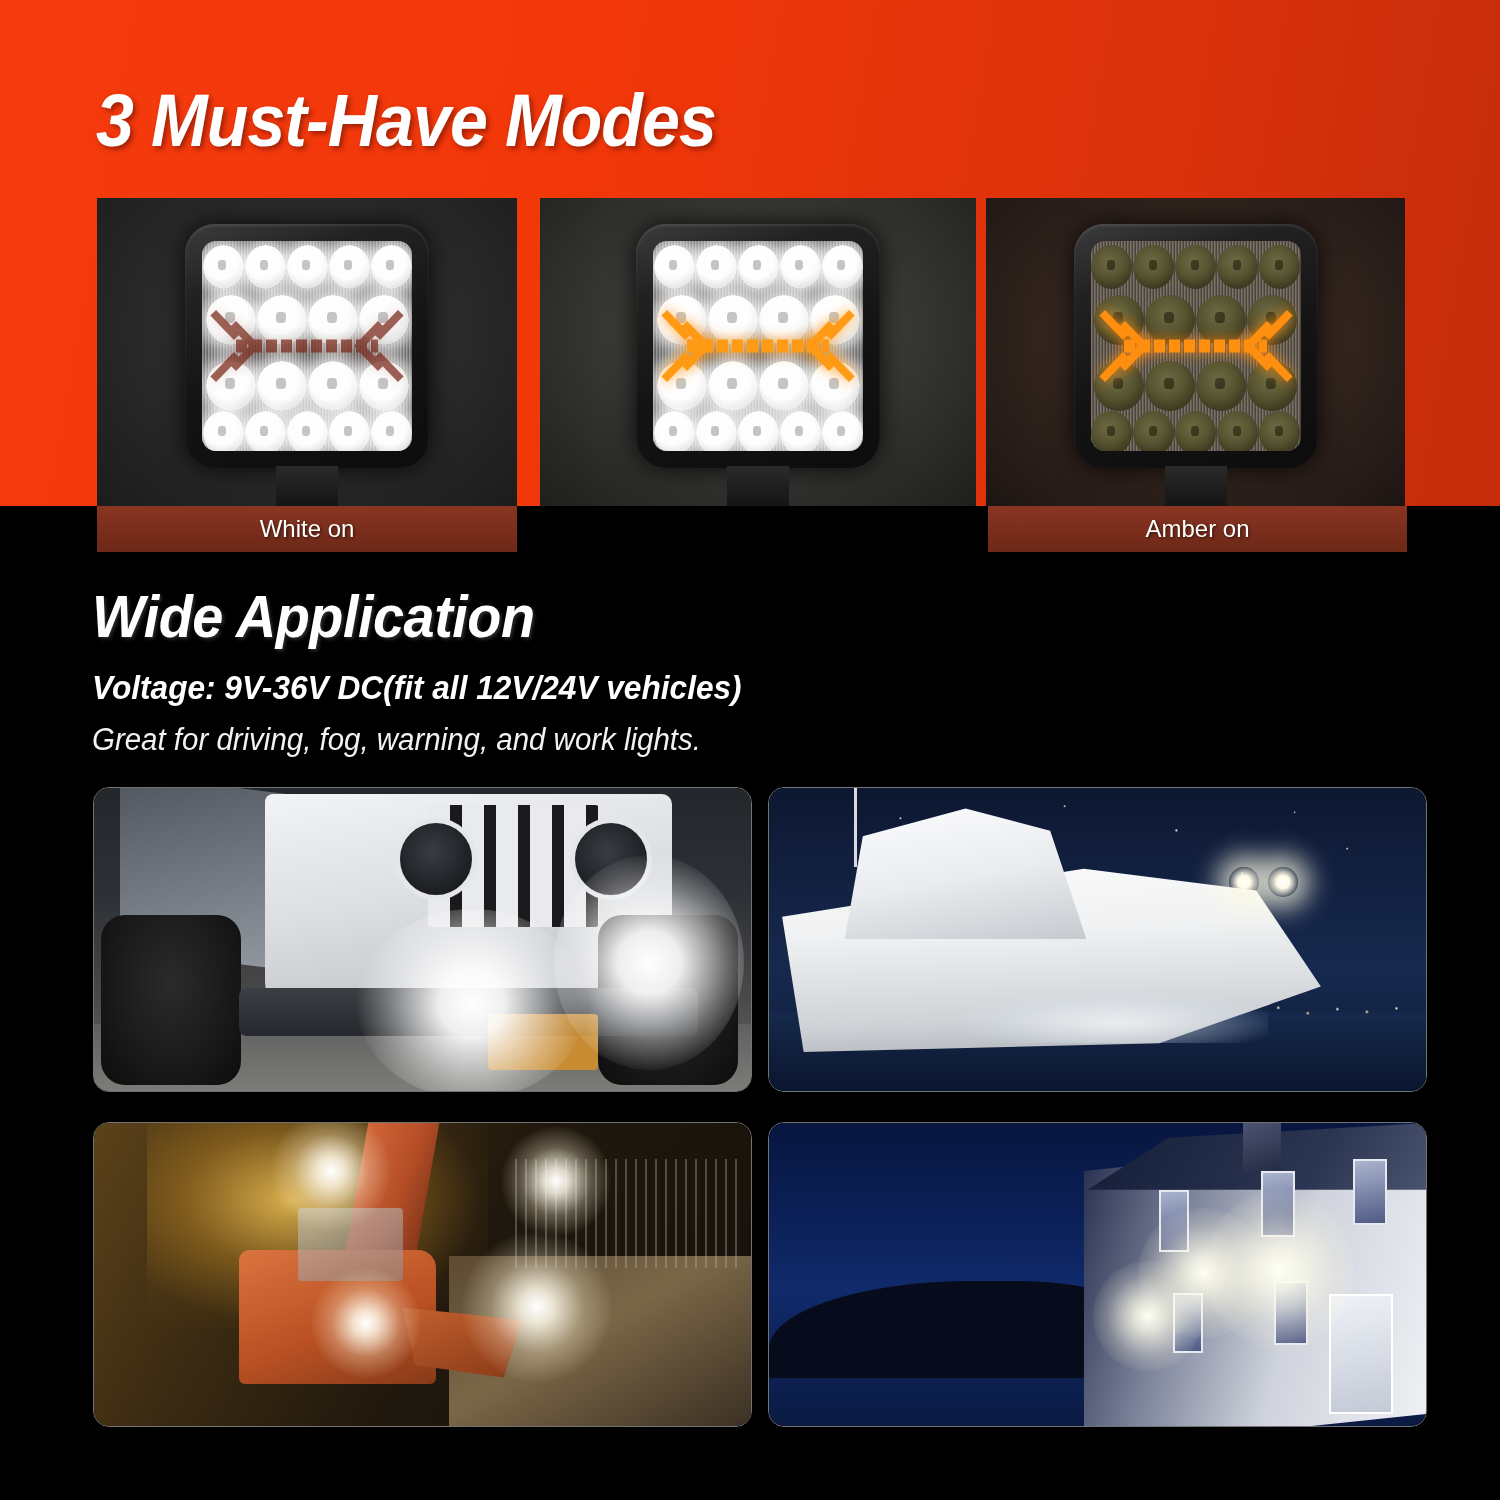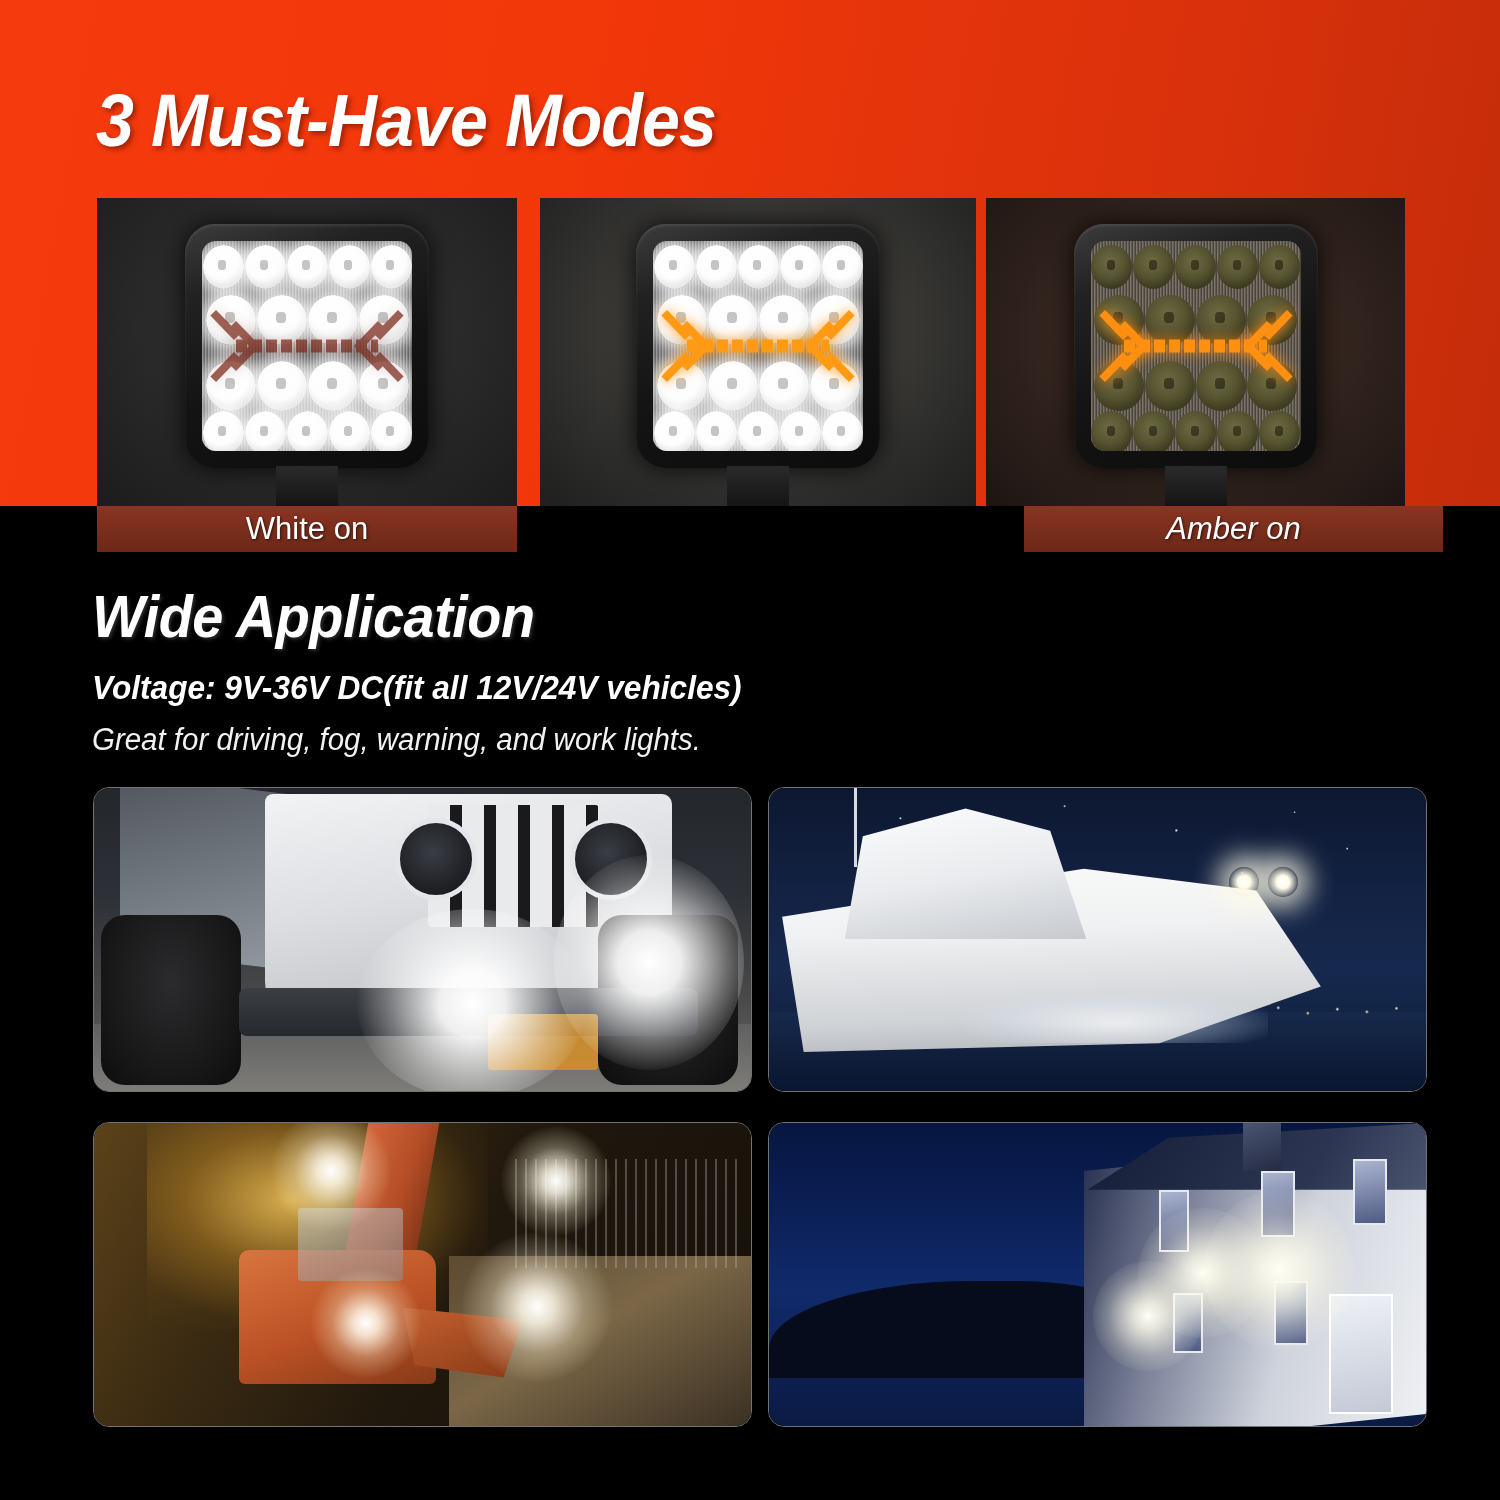--- a/index.html
+++ b/index.html
@@ -109,27 +109,27 @@
   .bracket {
     position: absolute; left: 50%; transform: translateX(-50%);
     top: 268px; width: 62px; height: 46px;
     background: linear-gradient(180deg, #2a2a2a 0%, #1b1b1b 60%, #111 100%);
   }
 
   
   .mode-label {
     position: absolute; top: 506px; height: 46px;
     background: linear-gradient(180deg, #8a3522 0%, #7b2e1c 50%, #6d2817 100%);
-    color: #fff; font-size: 31px;
+    color: #fff; font-size: 24px;
     display: flex; align-items: center; justify-content: center;
     text-shadow: 1px 1px 3px rgba(0,0,0,0.65);
   }
   .mode-label.p1 { left: 97px;  width: 420px; }
   .mode-label.p2 { left: 540px; width: 436px; }
-  .mode-label.p3 { left: 1024px; width: 419px; font-style: italic; }
+  .mode-label.p3 { left: 988px; width: 419px; }
 
   
   .title2 {
     position: absolute; left: 92px; top: 582px;
     font-size: 60px; font-weight: bold; font-style: italic; color: #fff;
     transform: scaleX(0.93); transform-origin: left center;
     letter-spacing: -0.5px; white-space: nowrap;
     text-shadow: 2px 2px 4px rgba(255,255,255,0.18);
   }
   .subtitle1 {

